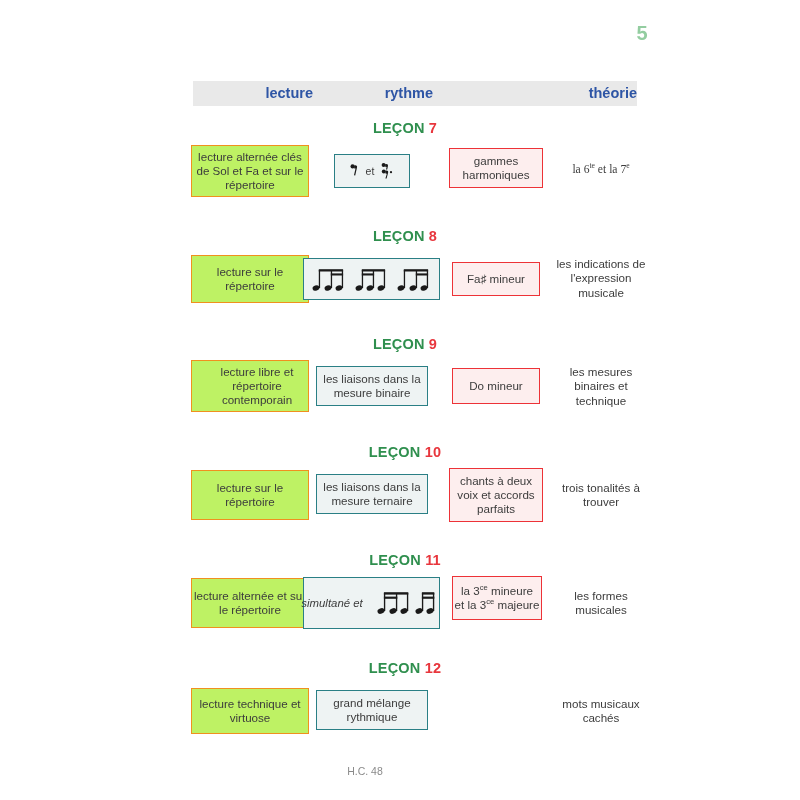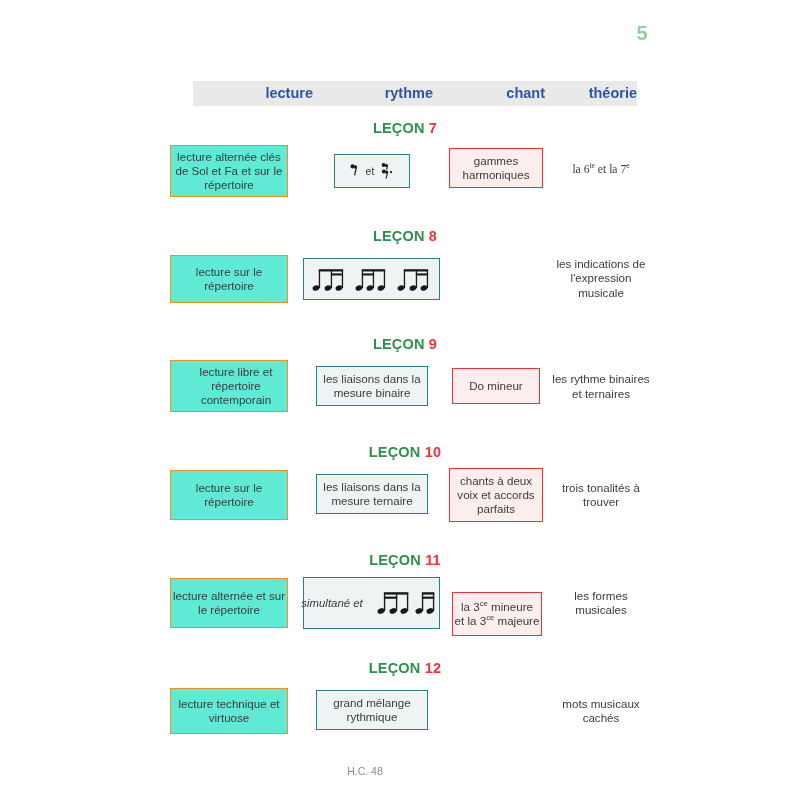--- a/index.html
+++ b/index.html
@@ -89,24 +89,24 @@
     display: flex;
     align-items: center;
     justify-content: center;
     text-align: center;
     font-size: 11.6px;
     line-height: 14.2px;
     color: #3c3c3c;
   }
 
   .cell-lecture {
-    left: 170px;
+    left: 191px;
     width: 118px;
     border: 1.6px solid #f0901e;
-    background: #5eead4;
+    background: #bef264;
   }
   .cell-rythme {
     border: 1.6px solid #2a7f85;
     background: #eef3f3;
   }
   .cell-chant {
     border: 1.6px solid #ed3237;
     background: #fdeeee;
   }
   .cell-theorie {
@@ -151,21 +151,20 @@
   }
 </style>
 </head>
 <body>
 
 <div class="page-number">5</div>
 
 <div class="header-band">
   <div class="col col-lecture">lecture</div>
   <div class="col col-rythme">rythme</div>
-  <div class="col col-chant">chant</div>
   <div class="col col-theorie">théorie</div>
 </div>
 
 <div class="lesson" style="top:120px;">
   <div class="lesson-title">
     <span>LEÇON</span>
     <span class="num">7</span>
   </div>
   <div class="row">
     <div class="cell cell-lecture" style="top:1px;height:52px;">lecture alternée clés de Sol et Fa et sur le répertoire</div>
@@ -233,34 +232,35 @@
             <rect x="104.8" y="8" width="1.3" height="18"></rect>
             <ellipse cx="113" cy="26" rx="3.5" ry="2.6" transform="rotate(-20 113 26)"></ellipse>
             <rect x="115.8" y="8" width="1.3" height="18"></rect>
             <rect x="92.8" y="7.2" width="24.3" height="2.3"></rect>
             <rect x="104.8" y="11.4" width="12.3" height="2.1"></rect>
           </g>
         </svg>
       </span>
     </div>
 
+    <div class="cell cell-chant" style="left:452px;width:88px;top:10px;height:34px;">Fa♯ mineur</div>
     <div class="cell cell-theorie" style="top:4px;height:45px;">les indications de l'expression musicale</div>
   </div>
 </div>
 
 <div class="lesson" style="top:336px;">
   <div class="lesson-title">
     <span>LEÇON</span>
     <span class="num">9</span>
   </div>
   <div class="row">
     <div class="cell cell-lecture" style="top:0px;height:52px;padding-left:14px;">lecture libre et répertoire contemporain</div>
     <div class="cell cell-rythme" style="left:316px;width:112px;top:6px;height:40px;">les liaisons dans la mesure binaire</div>
     <div class="cell cell-chant" style="left:452px;width:88px;top:8px;height:36px;">Do mineur</div>
-    <div class="cell cell-theorie" style="top:4px;height:45px;">les rythme binaires et ternaires</div>
+    <div class="cell cell-theorie" style="top:4px;height:45px;">les mesures binaires et technique</div>
   </div>
 </div>
 
 <div class="lesson" style="top:444px;">
   <div class="lesson-title">
     <span>LEÇON</span>
     <span class="num">10</span>
   </div>
   <div class="row">
     <div class="cell cell-lecture" style="top:2px;height:50px;">lecture sur le répertoire</div>
@@ -295,21 +295,21 @@
             <rect x="45.9" y="6" width="1.35" height="18"></rect>
             <ellipse cx="54" cy="24" rx="3.6" ry="2.7" transform="rotate(-20 54 24)"></ellipse>
             <rect x="56.9" y="6" width="1.35" height="18"></rect>
             <rect x="45.9" y="5.2" width="12.4" height="2.4"></rect>
             <rect x="45.9" y="9.6" width="12.4" height="2.2"></rect>
           </g>
         </svg>
       </span>
     </div>
 
-    <div class="cell cell-chant" style="left:452px;width:90px;top:16px;height:44px;">
+    <div class="cell cell-chant" style="left:452px;width:90px;top:0;height:44px;">
       <span>la 3<sup>ce</sup> mineure<br>et la 3<sup>ce</sup> majeure</span>
     </div>
     <div class="cell cell-theorie" style="top:12px;height:30px;">les formes musicales</div>
   </div>
 </div>
 
 <div class="lesson" style="top:660px;">
   <div class="lesson-title">
     <span>LEÇON</span>
     <span class="num">12</span>

